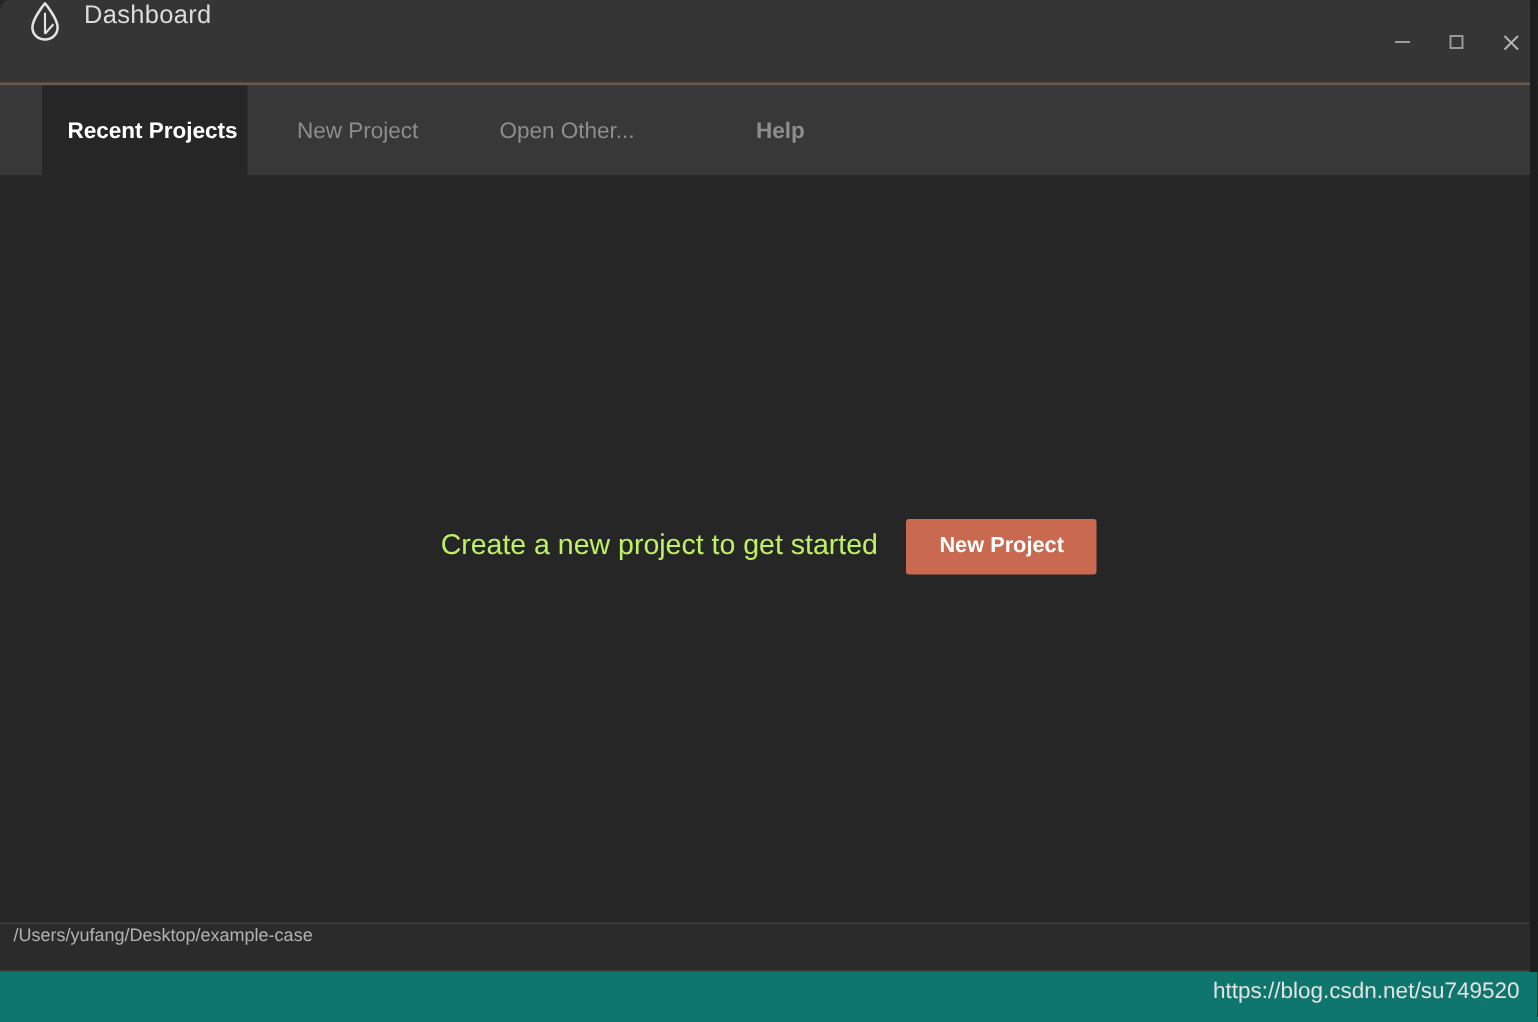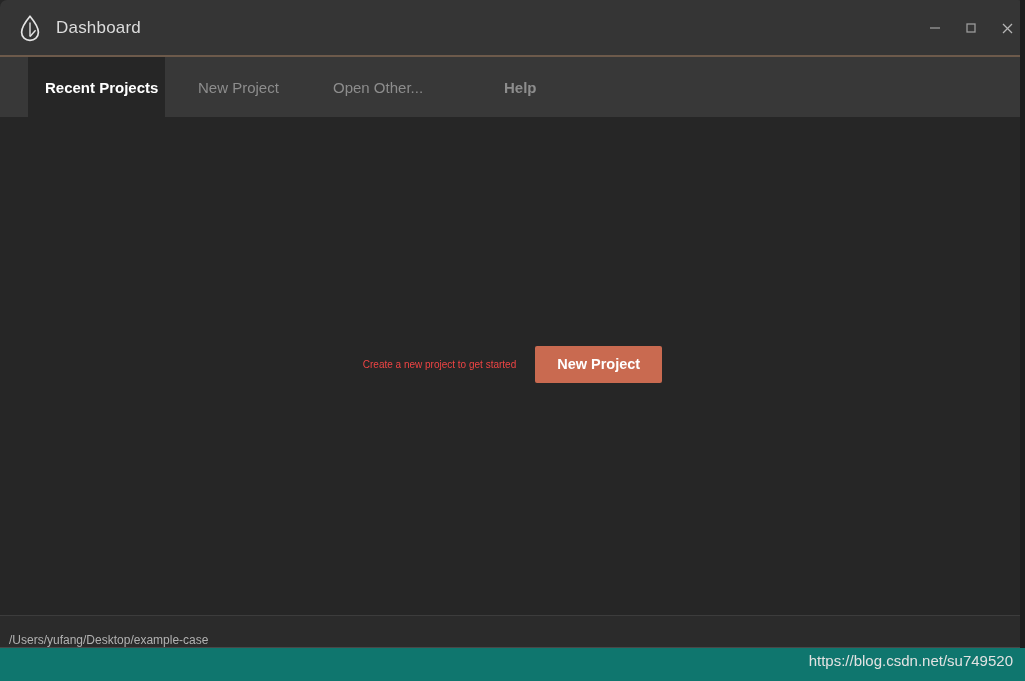--- a/index.html
+++ b/index.html
@@ -36,21 +36,20 @@
     border-top-left-radius: 7px;
     border-top-right-radius: 7px;
     box-sizing: border-box;
   }
   .titlebar-left {
     position: absolute;
     left: 18px;
     top: 0;
     height: 56px;
     display: flex;
-    align-items: center;
     gap: 14px;
   }
   .app-logo {
     width: 24px;
     height: 28px;
     display: block;
   }
   .app-title {
     font-size: 17px;
     color: #dcdcdc;
@@ -176,22 +175,22 @@
     position: absolute;
     left: 0;
     top: 229px;
     width: 1025px;
     display: flex;
     align-items: center;
     justify-content: center;
     gap: 19px;
   }
   .empty-text {
-    font-size: 10px;
-    color: #ef4444;
+    font-size: 19px;
+    color: #bef264;
     white-space: nowrap;
   }
   .new-project-btn {
     background: #c96a50;
     color: #ffffff;
     font-family: "Liberation Sans", sans-serif;
     font-size: 14.5px;
     font-weight: bold;
     border: none;
     border-radius: 2px;
@@ -206,21 +205,21 @@
     position: absolute;
     left: 0;
     top: 615px;
     width: 1025px;
     height: 33px;
     background: #2b2b2b;
     border-top: 1px solid #3c3c3c;
     border-bottom: 1px solid #484848;
     box-sizing: border-box;
     display: flex;
-    align-items: flex-end;
+    align-items: flex-start;
   }
   .status-path {
     font-size: 12px;
     color: #b2b2b2;
     padding-left: 9px;
     white-space: nowrap;
   }
 
   
   .bottom-strip {

